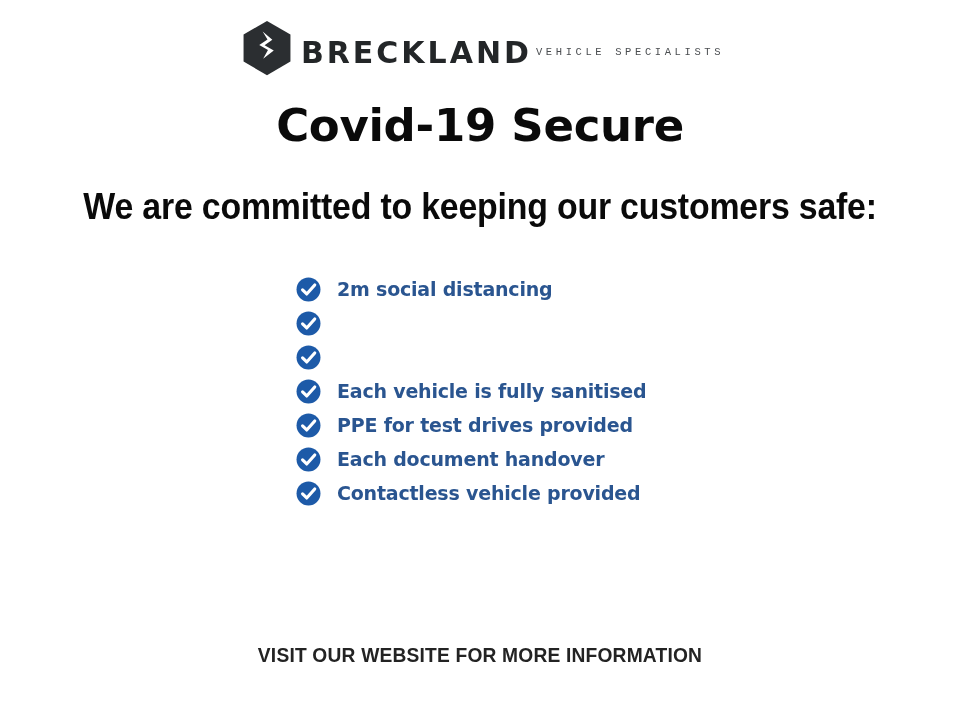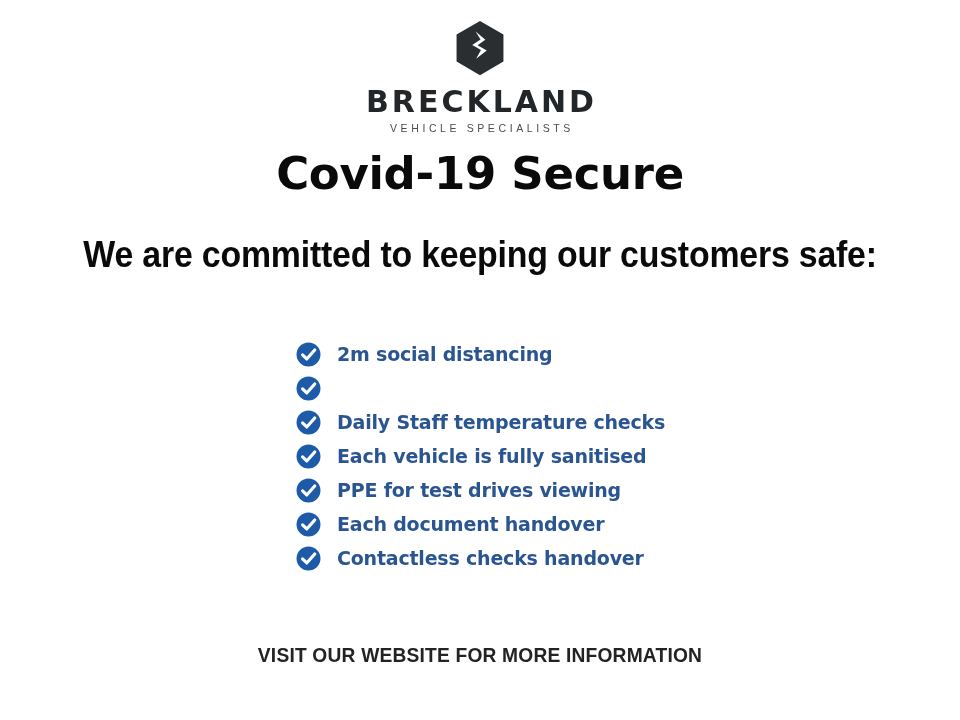--- a/index.html
+++ b/index.html
@@ -21,74 +21,74 @@
     background: #ffffff;
     display: flex;
     flex-direction: column;
     align-items: center;
   }
 
   
   .logo-block {
     margin-top: 18px;
     display: flex;
-    flex-direction: column;
+    flex-direction: row;
     align-items: center;
     justify-content: space-between;
   }
   .logo-hex {
     width: 62px;
     height: 62px;
     display: block;
   }
   .logo-wordmark {
     margin-top: 7px;
     font-family: "DejaVu Sans", sans-serif;
     font-size: 30px;
     font-weight: 600;
     letter-spacing: 3.0px;
     color: #232628;
     line-height: 1;
     text-indent: 3px;
   }
   .logo-tagline {
     margin-top: 6px;
-    font-family: Liberation Sans, sans-serif;
+    font-family: Liberation Mono, monospace;
     font-size: 10.5px;
     font-weight: 400;
     letter-spacing: 3.6px;
     color: #4a4d50;
     line-height: 1;
     text-indent: 4px;
   }
 
   
   .headline {
-    margin-top: 16px;
+    margin-top: 22px;
     font-family: "DejaVu Sans", sans-serif;
     font-size: 45px;
     font-weight: bold;
     color: #0a0a0a;
     line-height: 1.05;
     letter-spacing: -0.3px;
   }
   .subhead {
     margin-top: 9px;
     font-family: "Liberation Sans Narrow", "Liberation Sans", sans-serif;
     font-size: 36px;
     font-weight: bold;
     color: #0a0a0a;
     line-height: 1.05;
     letter-spacing: -0.2px;
     transform: scaleX(0.94);
   }
 
   
   .checklist {
-    margin-top: 34px;
+    margin-top: 16px;
     list-style: none;
     padding: 0;
     width: 440px;
     margin-left: 72px;
   }
   .check-item {
     display: flex;
     align-items: center;
     height: 34px;
   }
@@ -158,53 +158,52 @@
         <path d="M6.3 12.3 L10.3 16.3 L18.0 7.6" fill="none" stroke="#ffffff" stroke-width="3.0" stroke-linecap="round" stroke-linejoin="round"></path>
       </svg>
     </li>
 
 
     <li class="check-item">
       <svg class="check-icon" viewBox="0 0 24 24">
         <circle cx="12" cy="12" r="11.5" fill="#1d5aa8"></circle>
         <path d="M6.3 12.3 L10.3 16.3 L18.0 7.6" fill="none" stroke="#ffffff" stroke-width="3.0" stroke-linecap="round" stroke-linejoin="round"></path>
       </svg>
-      <span class="check-label">Daily Staff temperature checks</span>
     </li>
 
 
     <li class="check-item">
       <svg class="check-icon" viewBox="0 0 24 24">
         <circle cx="12" cy="12" r="11.5" fill="#1d5aa8"></circle>
         <path d="M6.3 12.3 L10.3 16.3 L18.0 7.6" fill="none" stroke="#ffffff" stroke-width="3.0" stroke-linecap="round" stroke-linejoin="round"></path>
       </svg>
       <span class="check-label">Each vehicle is fully sanitised</span>
     </li>
 
     <li class="check-item">
       <svg class="check-icon" viewBox="0 0 24 24">
         <circle cx="12" cy="12" r="11.5" fill="#1d5aa8"></circle>
         <path d="M6.3 12.3 L10.3 16.3 L18.0 7.6" fill="none" stroke="#ffffff" stroke-width="3.0" stroke-linecap="round" stroke-linejoin="round"></path>
       </svg>
-      <span class="check-label">PPE for test drives viewing</span>
+      <span class="check-label">PPE for test drives provided</span>
     </li>
 
     <li class="check-item">
       <svg class="check-icon" viewBox="0 0 24 24">
         <circle cx="12" cy="12" r="11.5" fill="#1d5aa8"></circle>
         <path d="M6.3 12.3 L10.3 16.3 L18.0 7.6" fill="none" stroke="#ffffff" stroke-width="3.0" stroke-linecap="round" stroke-linejoin="round"></path>
       </svg>
       <span class="check-label">Each document handover</span>
     </li>
 
     <li class="check-item">
       <svg class="check-icon" viewBox="0 0 24 24">
         <circle cx="12" cy="12" r="11.5" fill="#1d5aa8"></circle>
         <path d="M6.3 12.3 L10.3 16.3 L18.0 7.6" fill="none" stroke="#ffffff" stroke-width="3.0" stroke-linecap="round" stroke-linejoin="round"></path>
       </svg>
-      <span class="check-label">Contactless checks handover</span>
+      <span class="check-label">Contactless vehicle provided</span>
     </li>
 
   </ul>
 
   <div class="footer-cta">VISIT OUR WEBSITE FOR MORE INFORMATION</div>
 
 </div>
 
 </body></html>

